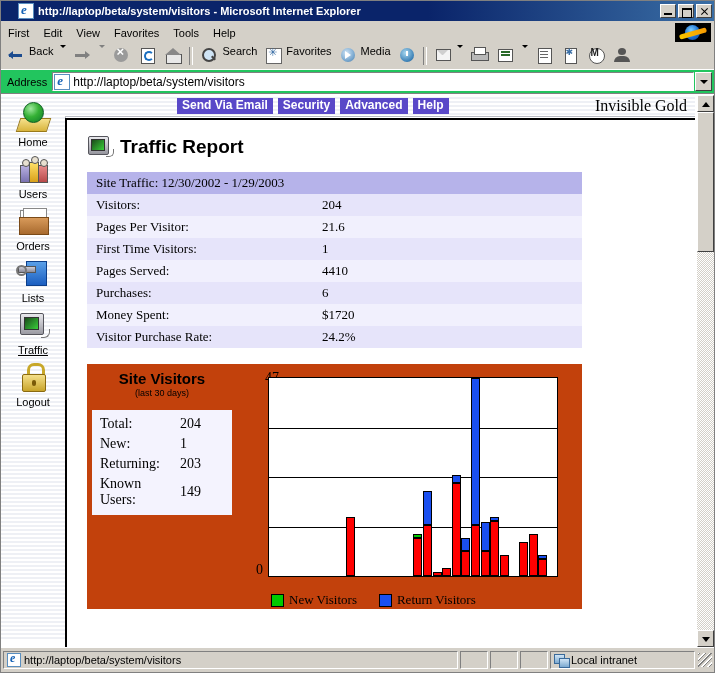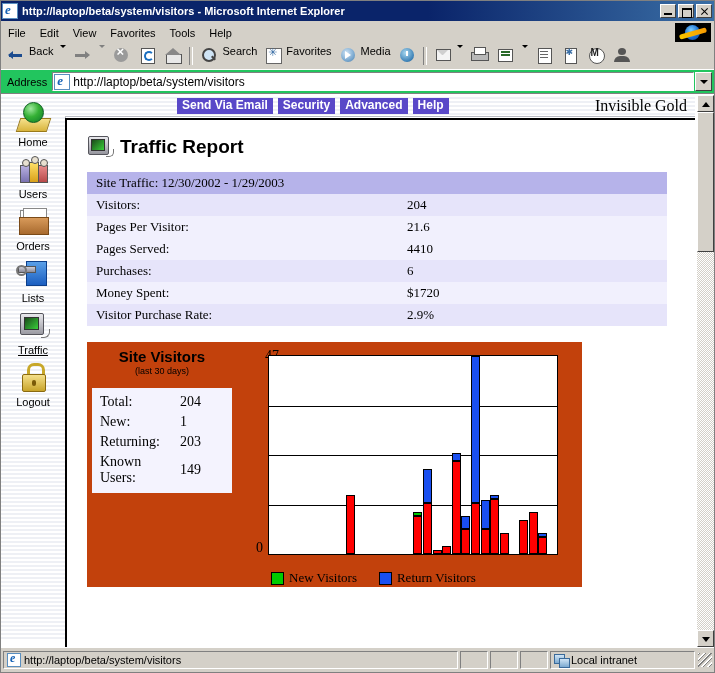--- a/index.html
+++ b/index.html
@@ -18,21 +18,21 @@
     background: #d4d0c8;
     border: 1px solid #808080;
     display: flex; flex-direction: column;
   }
 
   
   #titlebar {
     height: 20px;
     background: linear-gradient(to right, #0a246a 0%, #0a246a 60%, #3a6ea5 100%);
     display: flex; align-items: center;
-    padding: 0 2px 0 1px;
+    padding: 0 2px 0 17px;
     flex: 0 0 auto;
     border-bottom: 1px solid #d4d0c8;
   }
   #titlebar .tb-icon {
     width: 16px; height: 16px;
     background: #ffffff;
     border: 1px solid #5a8fc0;
     position: relative;
     margin-right: 4px;
     box-sizing: border-box;
@@ -448,21 +448,21 @@
     background:linear-gradient(135deg,#1a4a1a,#3ad03a); border:1px solid #333;
   }
   #report-head .rico .cord {
     position:absolute; left:19px; top:15px; width:7px; height:7px;
     border-bottom:1px solid #777; border-right:1px solid #777; border-radius:0 0 5px 0;
   }
   #report-title { font-size:19px; font-weight:bold; color:#000;
     font-family:"Liberation Sans", sans-serif; }
 
   
-  #stats { width:580px; border-collapse:collapse;
+  #stats { width:495px; border-collapse:collapse;
     font-family:"Liberation Serif", serif; font-size:13px; color:#000; }
   #stats td { padding:3px 0 3px 9px; }
   #stats tr.hdr td { background:#b6b3ea; font-size:13px; }
   #stats tr.odd td { background:#e6e4fa; }
   #stats tr.even td { background:#f1f0fd; }
   #stats td.val { padding-left:0; width:260px; }
 
   
   #visitors {
     margin-top:16px; width:495px; height:245px;
@@ -603,21 +603,21 @@
           <i></i>
         </div>
       <div class="tb-btn btn-close">
           <i class="c1"></i>
           <i class="c2"></i>
         </div>
     </div>
   </div>
 
   <div id="menubar">
-    <div class="menu-item">File</div>
+    <div class="menu-item">First</div>
     <div class="menu-item">Edit</div>
     <div class="menu-item">View</div>
     <div class="menu-item">Favorites</div>
     <div class="menu-item">Tools</div>
     <div class="menu-item">Help</div>
     <div id="ie-logo"></div>
   </div>
 
   <div id="toolbar">
     <div class="tool">
@@ -773,35 +773,39 @@
                 <td colspan="2">Site Traffic: 12/30/2002 - 1/29/2003</td>
               </tr>
               <tr class="odd">
                 <td>Visitors:</td>
                 <td class="val">204</td>
               </tr>
               <tr class="even">
                 <td>Pages Per Visitor:</td>
                 <td class="val">21.6</td>
               </tr>
+              <tr class="odd">
+                <td>First Time Visitors:</td>
+                <td class="val">1</td>
+              </tr>
               <tr class="even">
                 <td>Pages Served:</td>
                 <td class="val">4410</td>
               </tr>
               <tr class="odd">
                 <td>Purchases:</td>
                 <td class="val">6</td>
               </tr>
               <tr class="even">
                 <td>Money Spent:</td>
                 <td class="val">$1720</td>
               </tr>
               <tr class="odd">
                 <td>Visitor Purchase Rate:</td>
-                <td class="val">2.9%</td>
+                <td class="val">24.2%</td>
               </tr>
             </tbody>
           </table>
 
           <div id="visitors">
 
             <div id="vis-left">
               <div id="vis-title">Site Visitors</div>
               <div id="vis-sub">(last 30 days)</div>
               <div id="vis-box">

